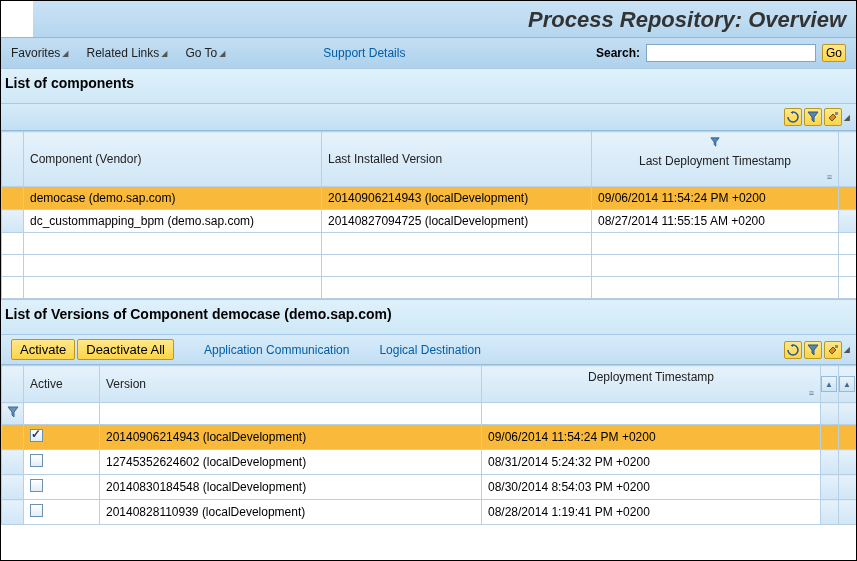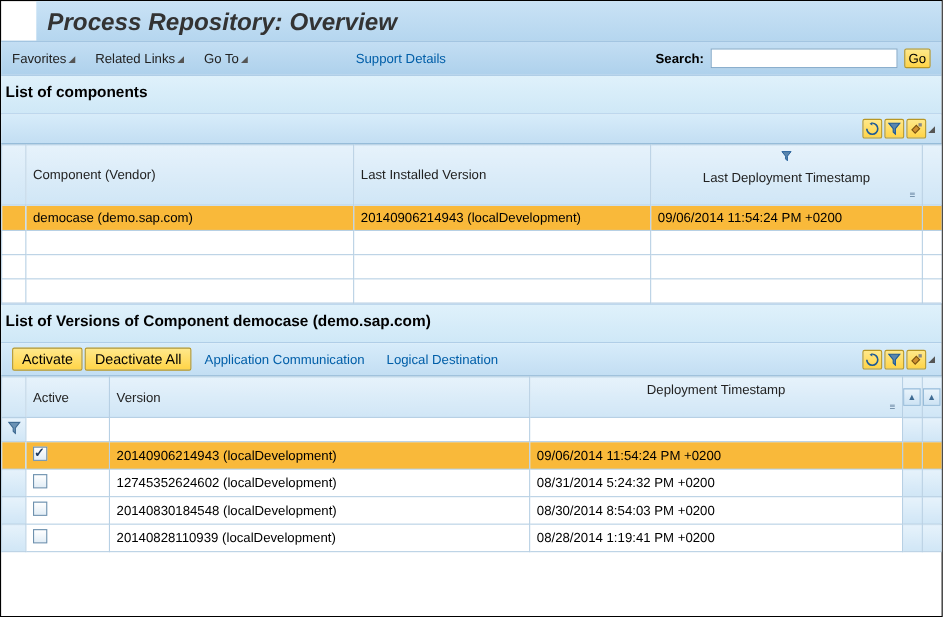--- a/index.html
+++ b/index.html
@@ -11,21 +11,21 @@
   width: 857px;
   height: 561px;
   overflow: hidden;
   border: 1px solid #000;
 }
 .header {
   background: linear-gradient(#c9e2f5, #b5d6ef);
   padding: 6px 10px 4px 10px;
   display: flex;
   align-items: center;
-  justify-content: flex-start;
+  justify-content: flex-end;
   margin-left: 32px;
 }
 .page-title {
   font-size: 22px;
   font-weight: bold;
   font-style: italic;
   color: #333;
 }
 .header-links {
   display: flex;
@@ -267,20 +267,27 @@
   </tr>
   </tbody>
       <tbody id="components-body">
         <tr class="selected">
           <td class="col-handle"></td>
           <td>democase (demo.sap.com)</td>
           <td>20140906214943 (localDevelopment)</td>
           <td>09/06/2014 11:54:24 PM +0200</td>
           <td class="col-handle"></td>
         </tr>
+        <tr>
+          <td class="col-handle"></td>
+          <td>dc_custommapping_bpm (demo.sap.com)</td>
+          <td>20140827094725 (localDevelopment)</td>
+          <td>08/27/2014 11:55:15 AM +0200</td>
+          <td class="col-handle"></td>
+        </tr>
         <tr class="empty">
           <td class="col-handle"></td>
           <td></td>
           <td></td>
           <td></td>
           <td class="col-handle"></td>
         </tr>
         <tr class="empty">
           <td class="col-handle"></td>
           <td></td>
@@ -297,22 +304,22 @@
         </tr>
       </tbody>
 </table>
 </div>
 
 <div class="section-header">List of Versions of Component democase (demo.sap.com)</div>
 
 <div class="table-toolbar with-buttons">
   <button class="text-btn">Activate</button>
   <button class="text-btn">Deactivate All</button>
-  <span class="link" style="margin-left:10px">Application Communication</span>
-  <span class="link" style="margin-left:18px">Logical Destination</span>
+  <span class="link" style="margin-left:28px">Application Communication</span>
+  <span class="link" style="margin-left:28px">Logical Destination</span>
   <span class="spacer"></span>
   <span class="mini-btn">
       <svg width="12" height="12" viewBox="0 0 12 12">
         <path d="M6 1 A5 5 0 1 1 1 6" fill="none" stroke="#1e5a96" stroke-width="1.5"></path>
         <path d="M6 0 L6 3 L3.5 1.5 Z" fill="#1e5a96"></path>
       </svg>
     </span>
   <span class="mini-btn">
       <svg width="12" height="12" viewBox="0 0 12 12">
         <path d="M1 1 L11 1 L7 6 L7 11 L5 9 L5 6 Z" fill="#5a86ae" stroke="#1e5a96"></path>

